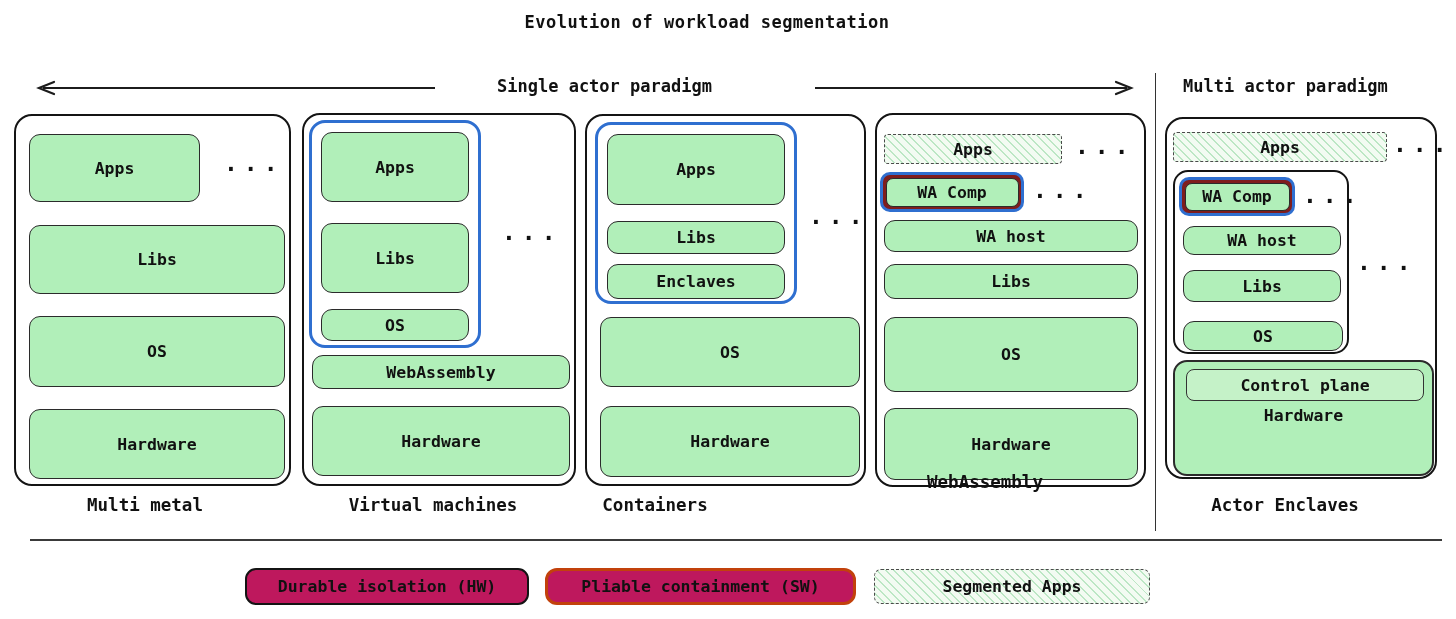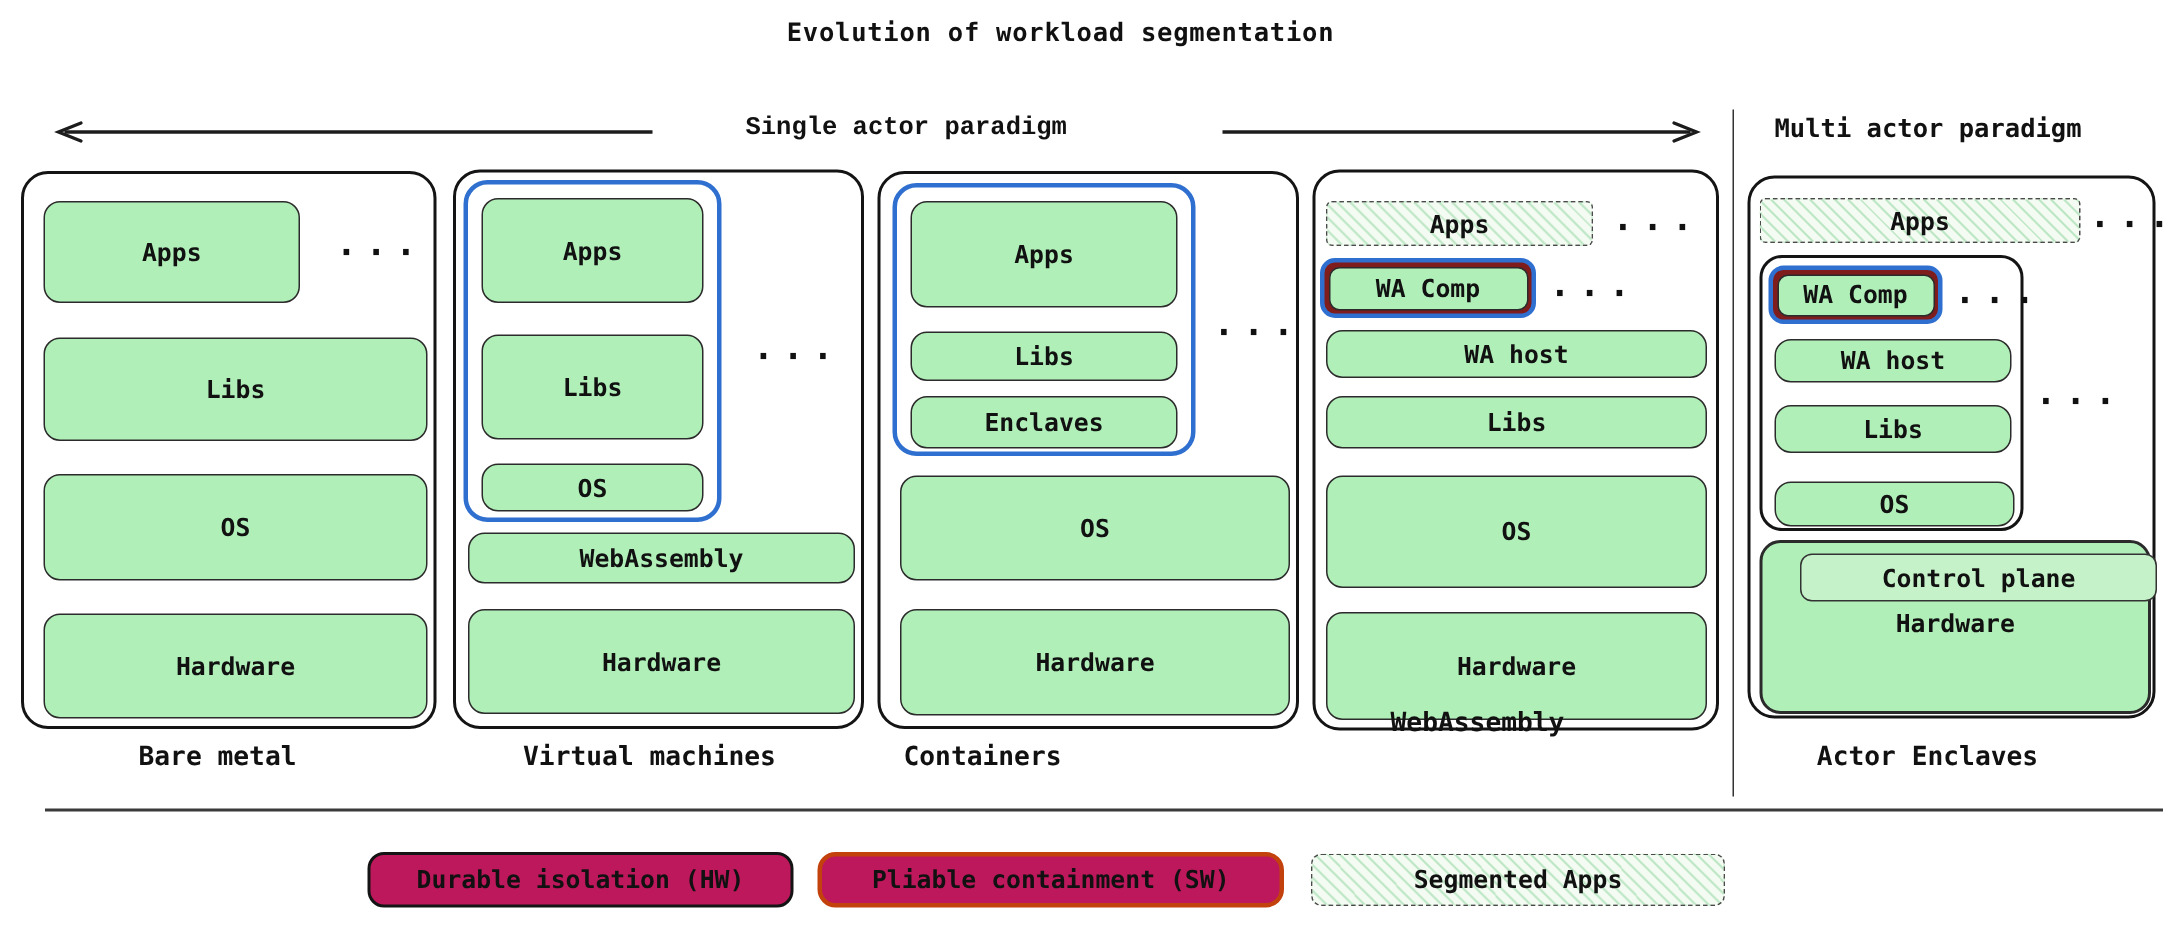--- a/index.html
+++ b/index.html
@@ -109,37 +109,37 @@
     border: 2px solid #2b2b2b;
     border-radius: 14px;
     box-sizing: border-box;
   }
   .inner-plane {
     background: #c5f2c8;
     border: 1.6px solid #333;
     border-radius: 8px;
     box-sizing: border-box;
     display: flex; align-items: center; justify-content: center;
-    font-size: 16.5px; font-weight: 600; white-space: nowrap; margin-left: 14px;
+    font-size: 16.5px; font-weight: 600; white-space: nowrap;
   }
 </style>
 </head>
 <body>
 
 <div id="stage">
 
   <div class="abs txt title">Evolution of workload segmentation</div>
 
   <div class="abs" style="left:35px; top:80px; width:402px; height:16px;">
     <svg width="402" height="16" viewBox="0 0 402 16">
       <line x1="400" y1="8" x2="8" y2="8" stroke="#1c1c1c" stroke-width="2.2"></line>
       <path d="M19,2 L4,8 L19,14" fill="none" stroke="#1c1c1c" stroke-width="2.2" stroke-linecap="round"></path>
     </svg>
   </div>
-  <div class="abs txt paradigm" style="left:497px; top:76px;font-family:Liberation Mono, monospace;">Single actor paradigm</div>
+  <div class="abs txt paradigm" style="left:497px; top:76px;">Single actor paradigm</div>
   <div class="abs" style="left:813px; top:80px; width:322px; height:16px;">
     <svg width="322" height="16" viewBox="0 0 322 16">
       <line x1="2" y1="8" x2="314" y2="8" stroke="#1c1c1c" stroke-width="2.2"></line>
       <path d="M303,2 L318,8 L303,14" fill="none" stroke="#1c1c1c" stroke-width="2.2" stroke-linecap="round"></path>
     </svg>
   </div>
   <div class="abs txt paradigm" style="left:1183px; top:76px;">Multi actor paradigm</div>
 
   <div class="abs divider-v" style="left:1155px; top:73px; height:458px;"></div>
   <div class="abs divider-h" style="left:30px; top:539px; width:1412px;"></div>
@@ -152,21 +152,21 @@
     <div class="abs blk" style="left:13px; top:109px; width:256px; height:69px;">
       <span class="txt">Libs</span>
     </div>
     <div class="abs blk" style="left:13px; top:200px; width:256px; height:71px;">
       <span class="txt">OS</span>
     </div>
     <div class="abs blk" style="left:13px; top:293px; width:256px; height:70px;">
       <span class="txt">Hardware</span>
     </div>
   </div>
-  <div class="abs txt col-label" style="left:45px; top:495px; width:200px;">Bare metal</div>
+  <div class="abs txt col-label" style="left:45px; top:495px; width:200px;">Multi metal</div>
 
   <div class="abs machine" style="left:302px; top:113px; width:274px; height:373px;">
     <div class="abs bluegrp" style="left:5px; top:5px; width:172px; height:228px;">
       <div class="abs blk" style="left:9px; top:9px; width:148px; height:70px;">
         <span class="txt">Apps</span>
       </div>
       <div class="abs blk" style="left:9px; top:100px; width:148px; height:70px;">
         <span class="txt">Libs</span>
       </div>
       <div class="abs blk" style="left:9px; top:186px; width:148px; height:32px;">

